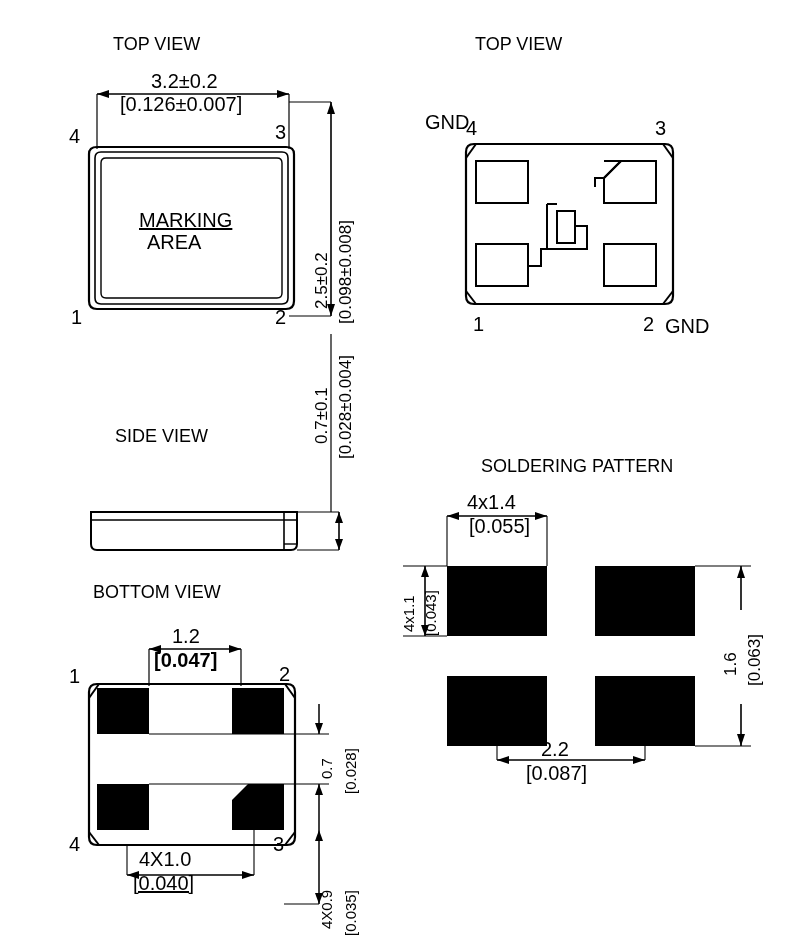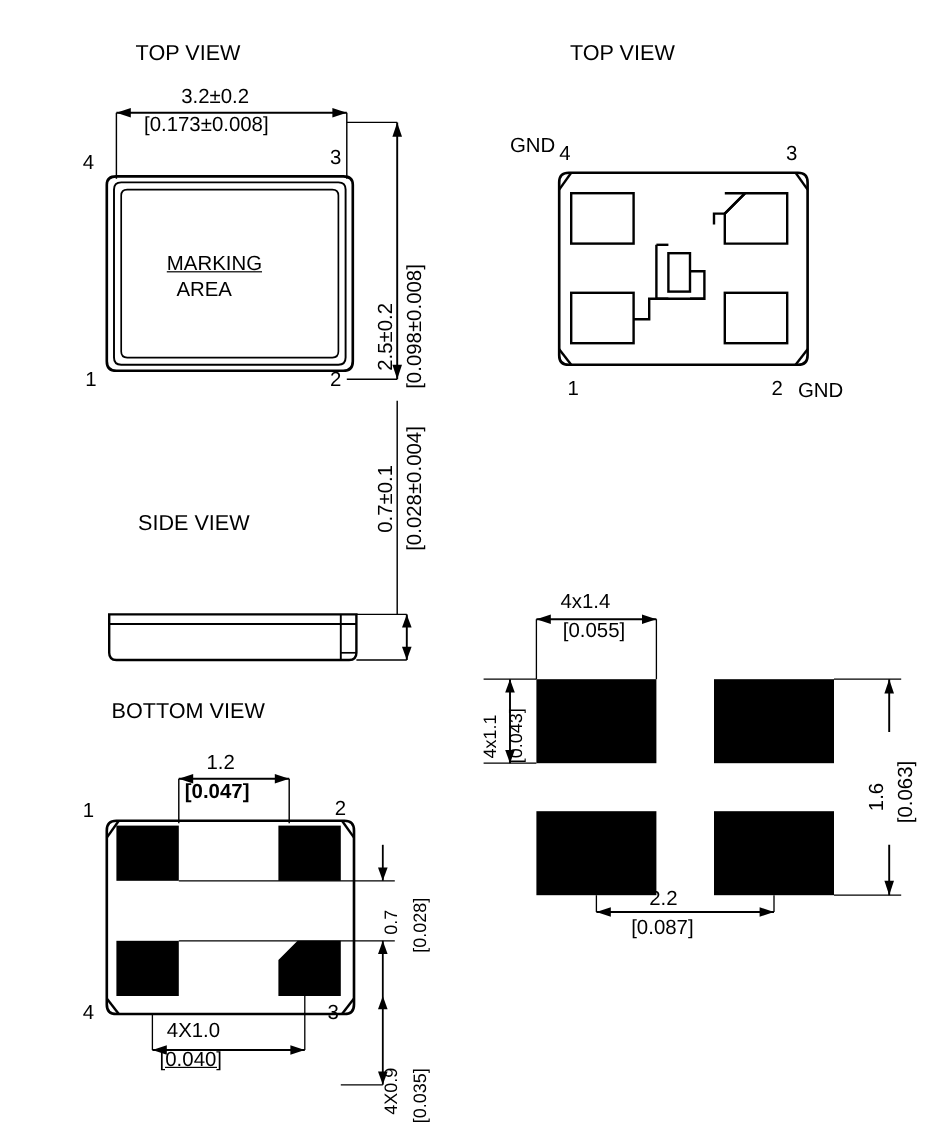--- a/index.html
+++ b/index.html
@@ -17,21 +17,21 @@
   }
   .stage {
     position: absolute;
     left: 0; top: 4px;
     width: 776px;
     height: 944px;
     margin-left: 29px;
   }
   .lbl {
     position: absolute;
-    font-size: 17px;
+    font-size: 20px;
     line-height: 20px;
     white-space: pre;
     color: #000;
   }
   .lbl.title { font-size: 18px; }
   .vert {
     position: absolute;
     font-size: 17px;
     line-height: 20px;
     white-space: pre;
@@ -42,21 +42,21 @@
   svg { position: absolute; left: 0; top: 0; overflow: visible; }
 </style>
 </head>
 <body>
 
 <div class="stage">
 
   <div class="lbl title" style="left:84px; top:30px;">TOP VIEW</div>
 
   <div class="lbl" style="left:122px; top:67px;">3.2±0.2</div>
-  <div class="lbl" style="left:91px; top:90px;">[0.173±0.008]</div>
+  <div class="lbl" style="left:91px; top:90px;">[0.126±0.007]</div>
 
   <svg width="792" height="944">
 
     <line x1="68" y1="90" x2="260" y2="90" stroke="#000" stroke-width="1.6"></line>
     <polygon points="68,90 80,86 80,94" fill="#000"></polygon>
     <polygon points="260,90 248,86 248,94" fill="#000"></polygon>
 
     <line x1="68" y1="90" x2="68" y2="145" stroke="#000" stroke-width="1.2"></line>
     <line x1="260" y1="90" x2="260" y2="145" stroke="#000" stroke-width="1.2"></line>
 
@@ -188,20 +188,21 @@
 
   <div class="vert sm" style="left:288px; top:775px;">0.7</div>
   <div class="vert sm" style="left:312px; top:790px;">[0.028]</div>
 
   <div class="lbl" style="left:110px; top:845px;">4X1.0</div>
   <div class="lbl" style="left:104px; top:869px;text-decoration:underline;">[0.040]</div>
 
   <div class="vert sm" style="left:288px; top:925px;">4X0.9</div>
   <div class="vert sm" style="left:312px; top:932px;">[0.035]</div>
 
+  <div class="lbl title" style="left:452px; top:452px;">SOLDERING PATTERN</div>
 
   <div class="lbl" style="left:438px; top:488px;">4x1.4</div>
   <div class="lbl" style="left:440px; top:512px;">[0.055]</div>
 
   <div class="vert sm" style="left:370px; top:628px;">4x1.1</div>
   <div class="vert sm" style="left:392px; top:632px;">[0.043]</div>
 
   <div class="vert" style="left:692px; top:672px;">1.6</div>
   <div class="vert" style="left:716px; top:682px;">[0.063]</div>
 

